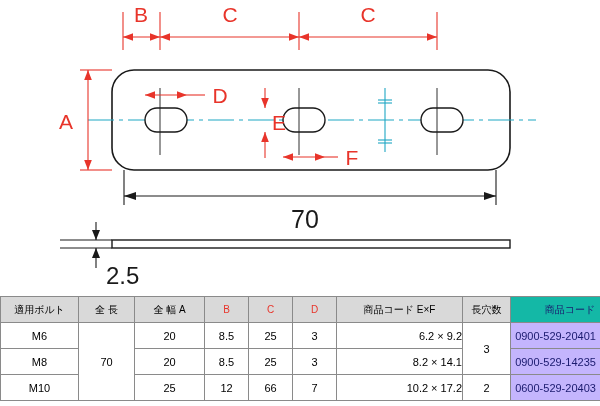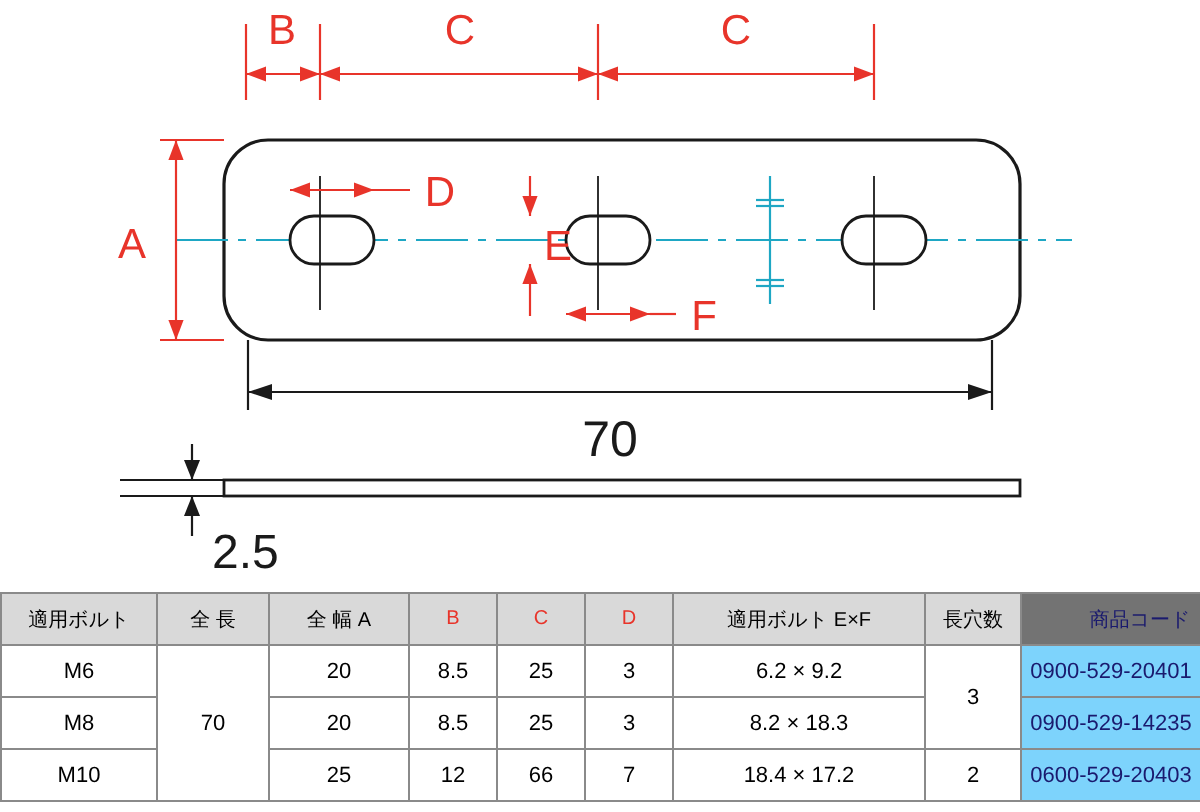--- a/index.html
+++ b/index.html
@@ -3,24 +3,24 @@
 <meta charset="utf-8">
 <style>
   html,body{margin:0;padding:0;}
   body{width:600px;height:406px;background:#ffffff;font-family:"Liberation Sans",sans-serif;position:relative;overflow:hidden;}
   .diagram{position:absolute;left:0;top:0;width:600px;height:296px;}
   .tablewrap{position:absolute;left:0;top:296px;width:600px;height:136px;}
   table{border-collapse:collapse;width:600px;font-size:11px;table-layout:fixed;}
   th,td{border:1px solid #8a8a8a;text-align:center;padding:0;height:25px;vertical-align:middle;font-weight:normal;color:#000;}
   thead th{background:#d9d9d9;font-size:10px;}
   .dimhdr{color:#e8342a;}
-  .codecell{background:#7dd3fc;color:#1a1a6e;font-size:11px;}
-  .codehdr{background:#737373;color:#1a1a6e;padding-left:29px;}
+  .codecell{background:#c4b5fd;color:#1a1a6e;font-size:11px;}
+  .codehdr{background:#14b8a6;color:#1a1a6e;padding-left:29px;}
   svg{display:block;}
-  .nowrap{white-space:nowrap;}
+  .nowrap{white-space:nowrap;text-align:right;}
 </style>
 </head>
 <body>
 
 <div class="diagram">
   <svg width="600" height="296" viewBox="0 0 600 296" xmlns="http://www.w3.org/2000/svg">
     <rect x="0" y="0" width="600" height="296" fill="#ffffff"></rect>
 
     <g stroke="#e8342a" stroke-width="1.1" fill="none">
 
@@ -156,21 +156,21 @@
       <col style="width:90px">
     </colgroup>
     <thead>
       <tr>
         <th>適用ボルト</th>
         <th>全 長</th>
         <th>全 幅 A</th>
         <th class="dimhdr">B</th>
         <th class="dimhdr">C</th>
         <th class="dimhdr">D</th>
-        <th>適用ボルト E×F</th>
+        <th>商品コード E×F</th>
         <th>長穴数</th>
         <th class="codehdr">商品コード</th>
       </tr>
     </thead>
     <tbody>
       <tr>
         <td>M6</td>
         <td rowspan="3">70</td>
         <td>20</td>
         <td>8.5</td>
@@ -179,28 +179,28 @@
         <td class="nowrap">6.2 × 9.2</td>
         <td rowspan="2">3</td>
         <td class="codecell">0900-529-20401</td>
       </tr>
       <tr>
         <td>M8</td>
         <td>20</td>
         <td>8.5</td>
         <td>25</td>
         <td>3</td>
-        <td class="nowrap">8.2 × 18.3</td>
+        <td class="nowrap">8.2 × 14.1</td>
         <td class="codecell">0900-529-14235</td>
       </tr>
       <tr>
         <td>M10</td>
         <td>25</td>
         <td>12</td>
         <td>66</td>
         <td>7</td>
-        <td class="nowrap">18.4 × 17.2</td>
+        <td class="nowrap">10.2 × 17.2</td>
         <td>2</td>
         <td class="codecell">0600-529-20403</td>
       </tr>
     </tbody>
   </table>
 </div>
 
 </body></html>

